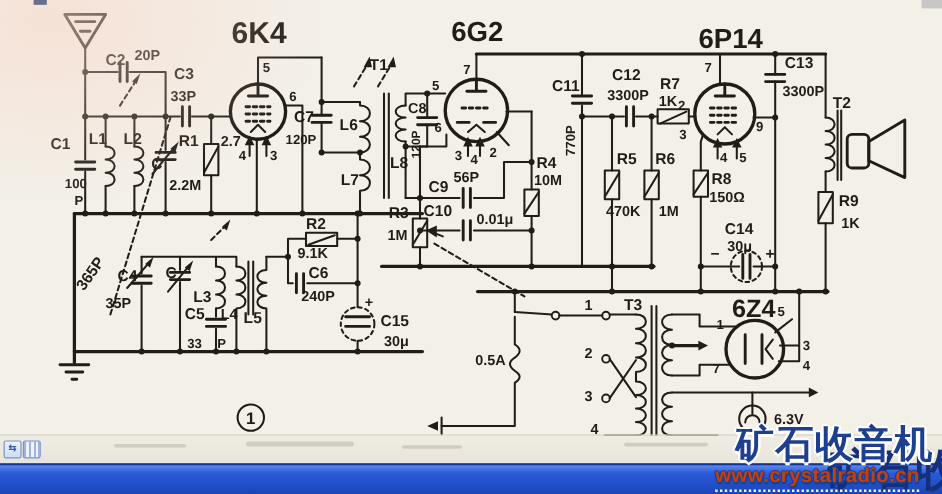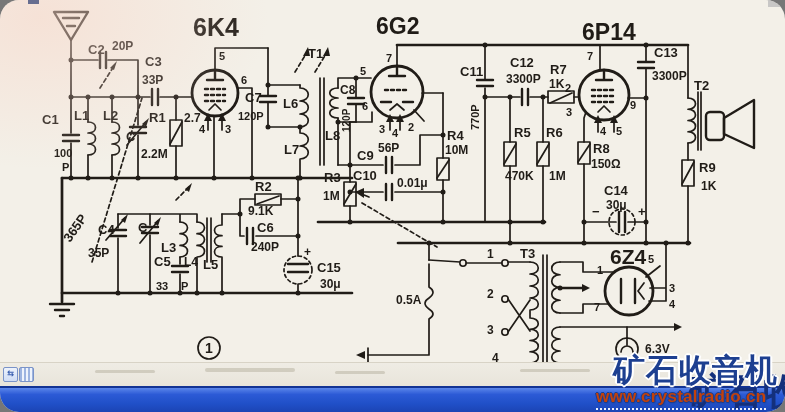--- a/index.html
+++ b/index.html
@@ -1,17 +1,17 @@
 <!DOCTYPE html>
 <html><head>
 <meta charset="utf-8">
 <style>
   html,body{margin:0;padding:0;background:#777;}
   .screen{position:relative;width:785px;height:412px;background:#f3f0e8;overflow:hidden;
-          font-family:"Liberation Sans",sans-serif;border-radius:19px;}
+          font-family:"Liberation Sans",sans-serif;}
   svg{position:absolute;left:0;top:0;}
   svg text{font-family:"Liberation Sans",sans-serif;font-weight:bold;fill:#201c17;}
   svg path,svg circle,svg rect,svg line,svg polyline{vector-effect:non-scaling-stroke;}
   .ink{stroke:#201c17;fill:none;stroke-width:1.7;stroke-linecap:round;stroke-linejoin:round;}
   .thick{stroke-width:2.7;}
   .plate{stroke-width:2.4;}
   .tube{stroke-width:2.8;}
   .dash{stroke-dasharray:4 3;}
   .edash{stroke-dasharray:3 3;}
   .fill{fill:#201c17;stroke:none;}

